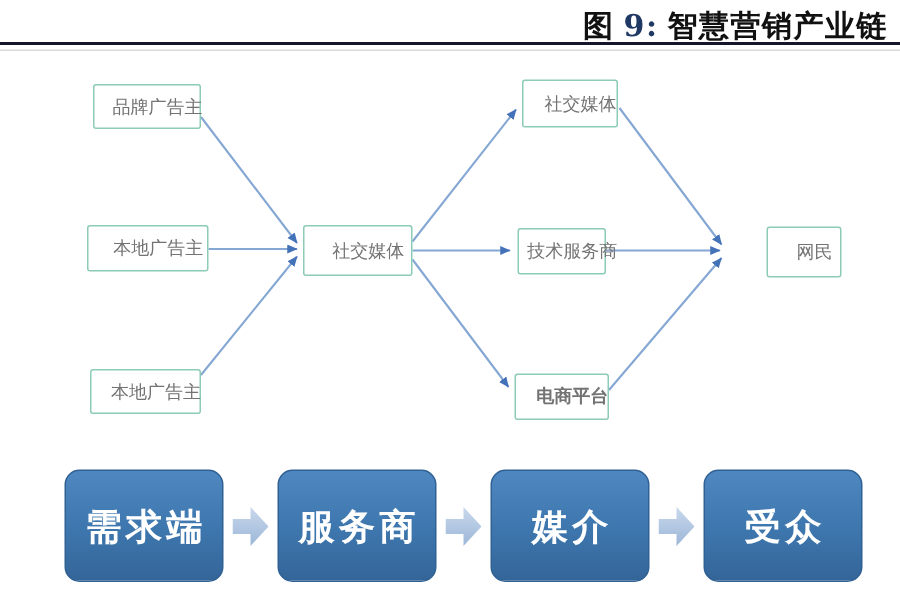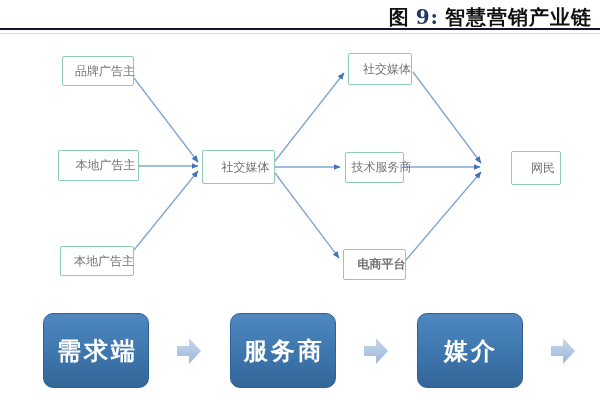--- a/index.html
+++ b/index.html
@@ -101,13 +101,14 @@
     <path d="M0,11 L12,11 L12,3 L24,16 L12,29 L12,21 L0,21 Z" fill="url(#chevGrad)"></path>
   </svg>
   <div class="chain-box">服务商</div>
   <svg class="chev" viewBox="0 0 24 32">
     <path d="M0,11 L12,11 L12,3 L24,16 L12,29 L12,21 L0,21 Z" fill="url(#chevGrad)"></path>
   </svg>
   <div class="chain-box">媒介</div>
   <svg class="chev" viewBox="0 0 24 32">
     <path d="M0,11 L12,11 L12,3 L24,16 L12,29 L12,21 L0,21 Z" fill="url(#chevGrad)"></path>
   </svg>
+  <div class="chain-box">受众</div>
 </div>
 
 </body></html>

